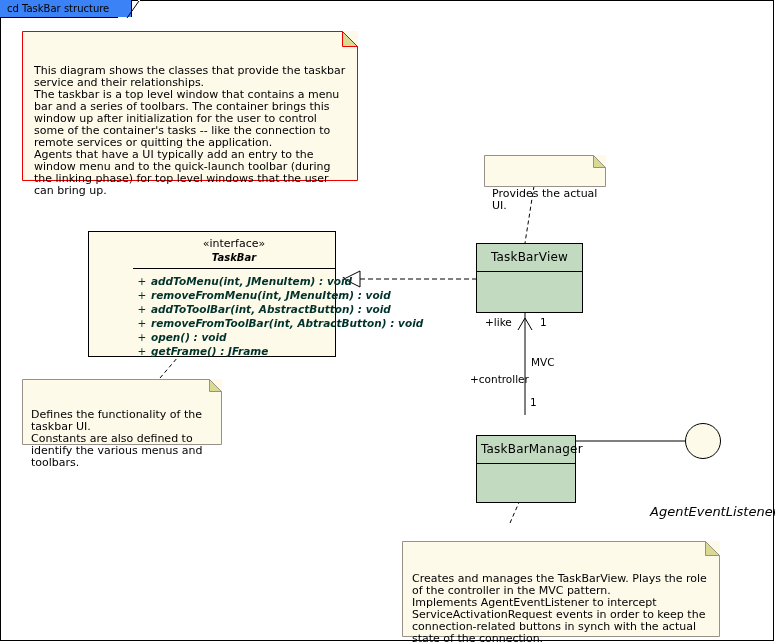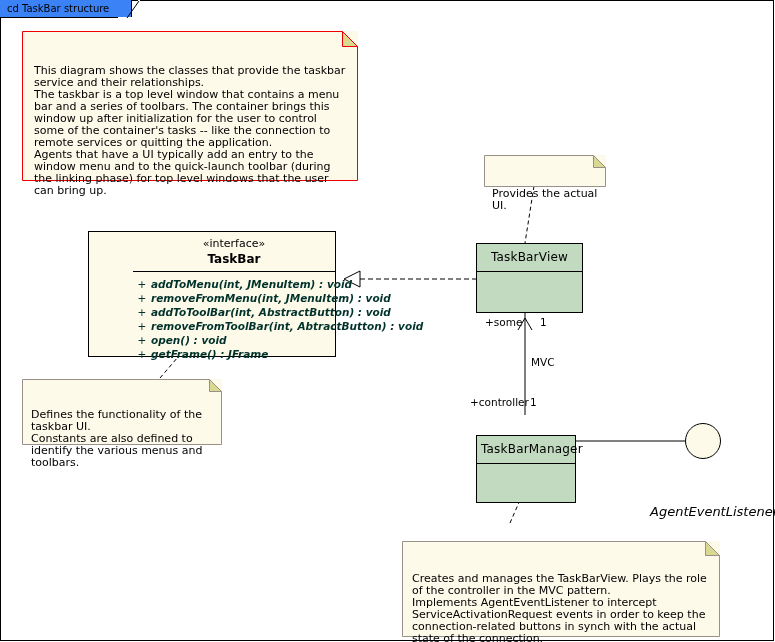--- a/index.html
+++ b/index.html
@@ -105,21 +105,22 @@
     z-index: -1;
   }
   .ifacebox .if-stereo {
     text-align: center;
     font-size: 11px;
     padding-top: 5px;
     color: #000000;
   }
   .ifacebox .if-name {
     text-align: center;
-    font-size: 12px;
+    font-size: 10px;
+    font-style: italic;
     font-weight: bold;
     padding: 2px 0 5px 0;
     color: #000000;
     border-bottom: 1px solid #000000;
   }
   .ifacebox .if-ops {
     padding: 5px 0 5px 0;
   }
   .op-row {
     display: flex;
@@ -277,24 +278,24 @@
     <div class="cb-name">TaskBarView</div>
     <div class="cb-compartment"></div>
   </div>
 
   <div class="classbox" id="taskbar-manager" style="left:476px; top:415px; width:100px; height:68px;margin-top:20px;">
     <div class="shadow"></div>
     <div class="cb-name">TaskBarManager</div>
     <div class="cb-compartment"></div>
   </div>
 
-  <div class="edge-label" style="left:485px; top:316px;">+some</div>
+  <div class="edge-label" style="left:485px; top:316px;">+like</div>
   <div class="edge-label" style="left:540px; top:316px;">1</div>
   <div class="edge-label" style="left:531px; top:356px;">MVC</div>
-  <div class="edge-label" style="left:470px; top:396px;">+controller</div>
+  <div class="edge-label" style="left:470px; top:373px;">+controller</div>
   <div class="edge-label" style="left:530px; top:396px;">1</div>
 
   <div id="lollipop-circle" style="left:685px; top:423px; width:36px; height:36px;">
     <div class="shadow"></div>
   </div>
   <div id="lollipop-label" style="left:650px; top:462px;">AgentEventListener</div>
 
   <div class="note" id="note-taskbar-functionality" style="left:22px; top:379px; width:200px; height:66px;">
     <svg class="note-svg" width="200" height="66" viewBox="0 0 200 66">
       <polygon points="0.5,0.5 187.5,0.5 199.5,12.5 199.5,65.5 0.5,65.5" fill="#fdfaea" stroke="#999189" stroke-width="1"></polygon>

